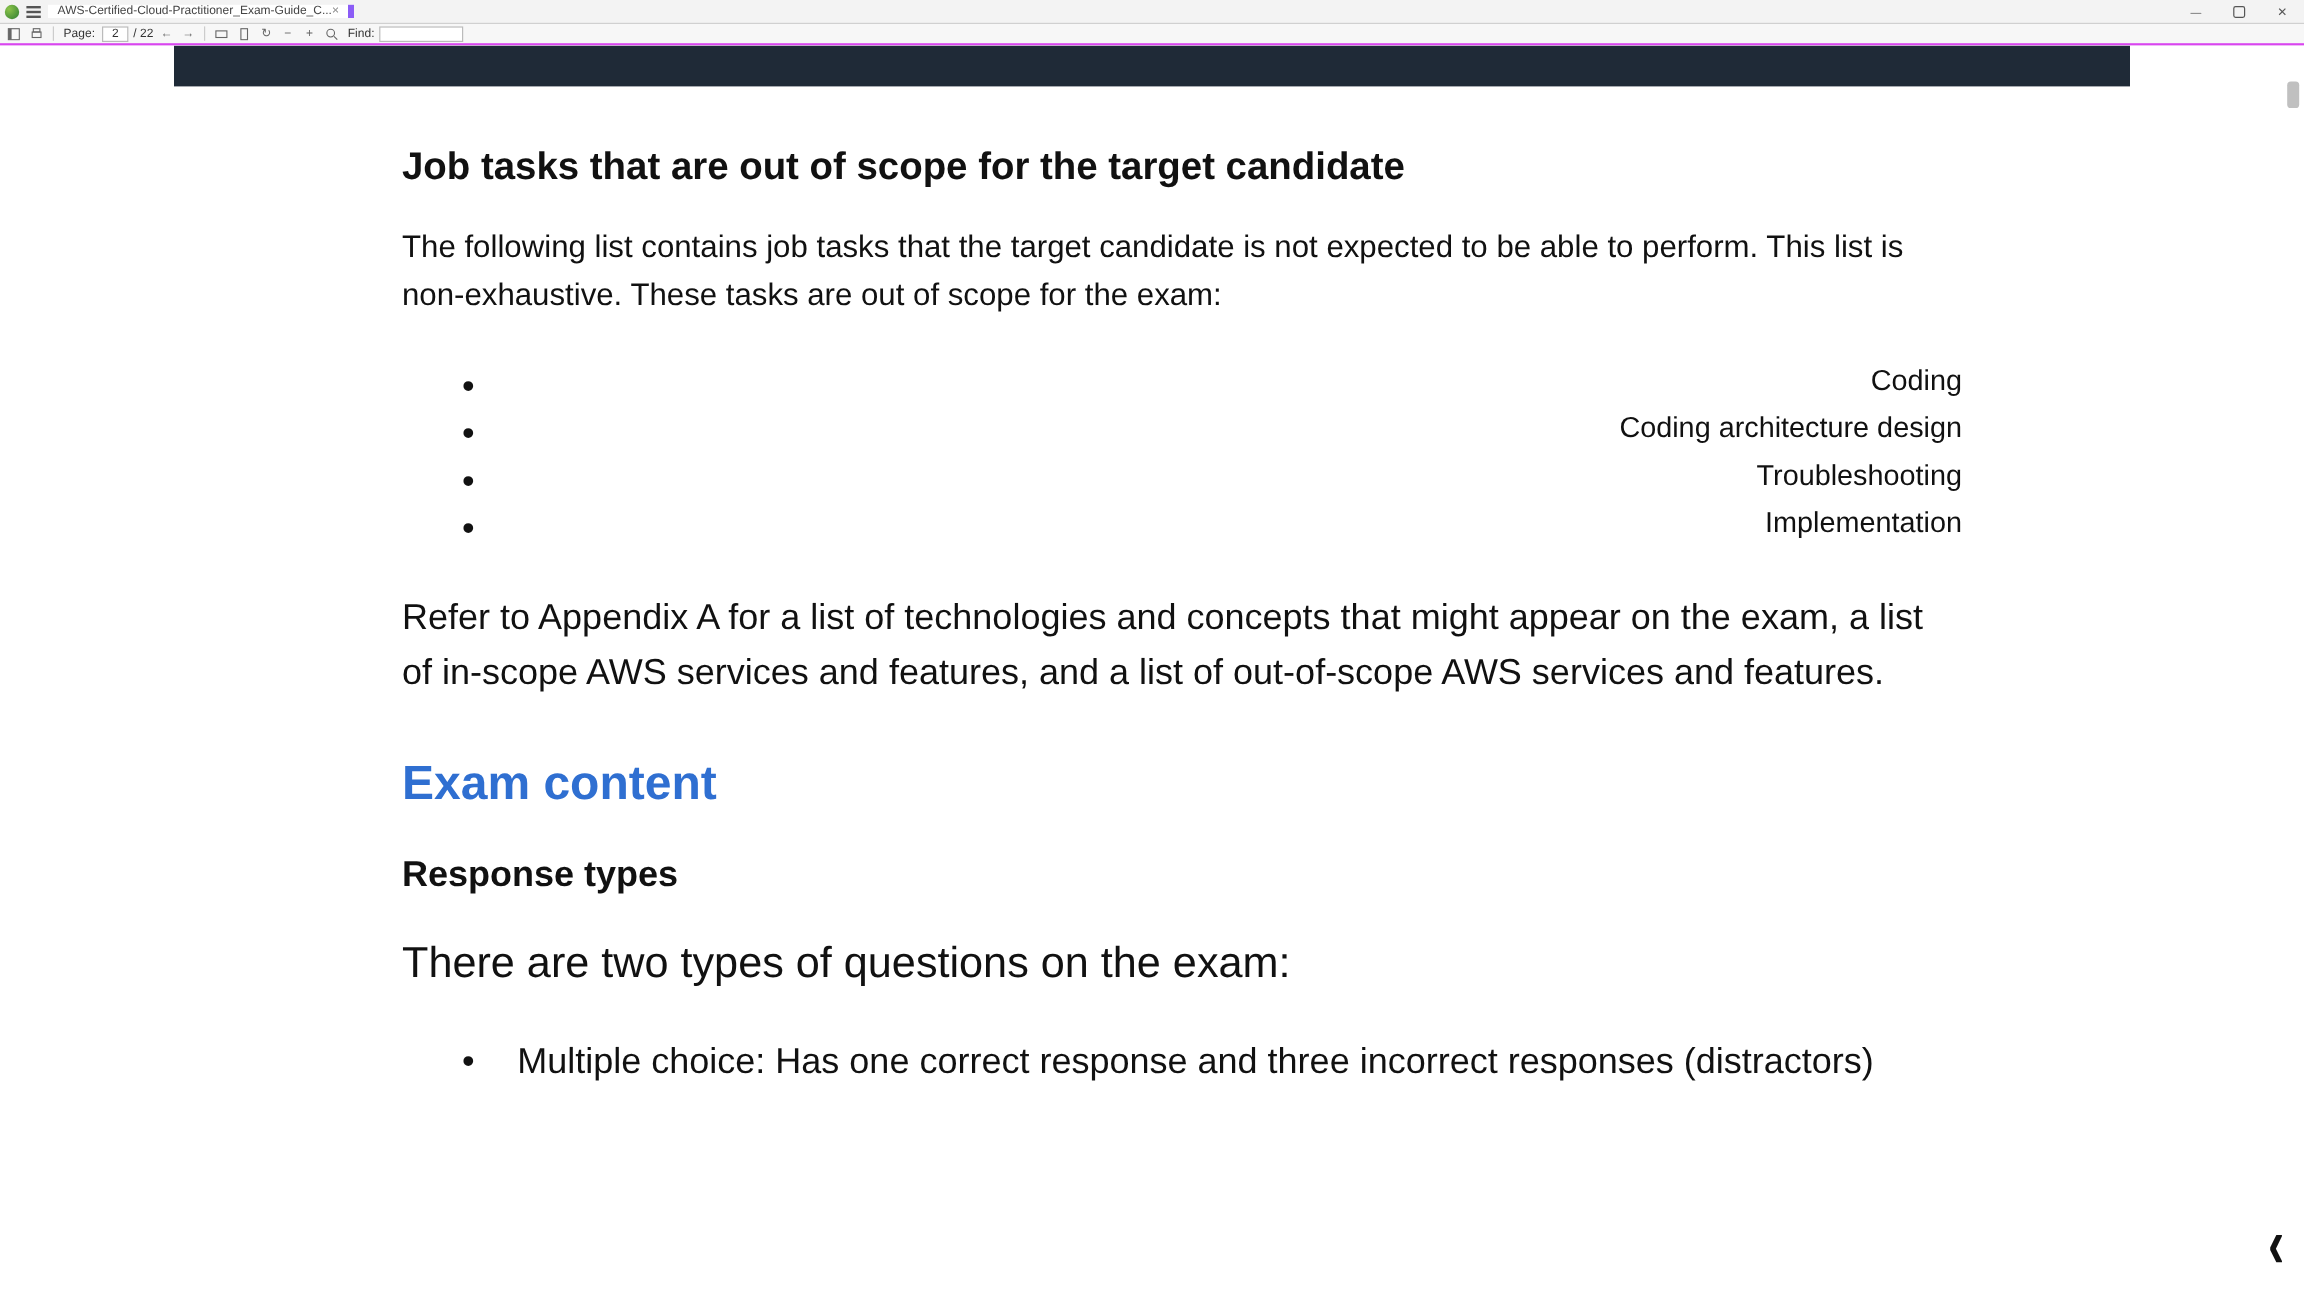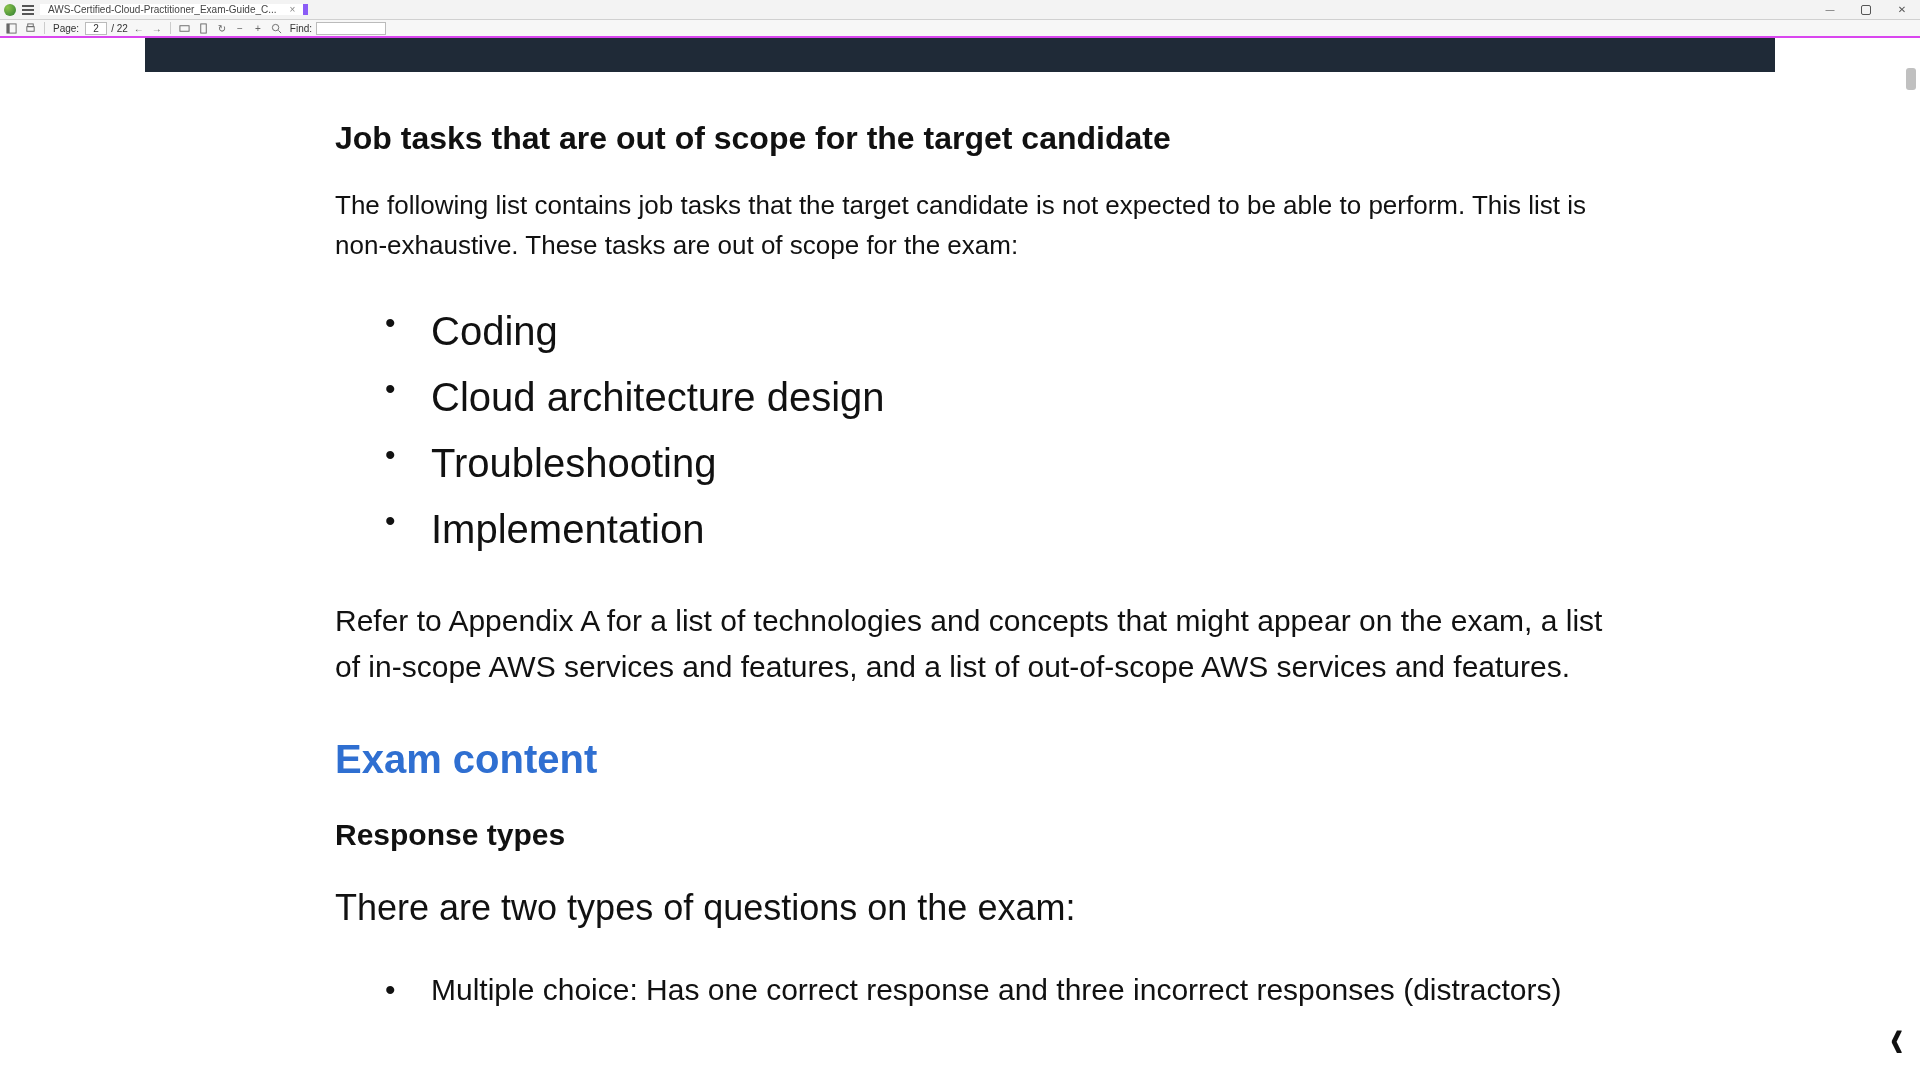--- a/index.html
+++ b/index.html
@@ -16,21 +16,21 @@
     user-select: none;
   }
   .titlebar .tb-left { display: flex; align-items: center; gap: 6px; padding-left: 4px; }
   .titlebar .tb-icon {
     width: 12px; height: 12px; border-radius: 6px;
     background: radial-gradient(circle at 30% 30%, #8bc34a, #2e7d32);
   }
   .titlebar .hamburger { display:flex; flex-direction:column; gap:2px; cursor:pointer; }
   .titlebar .hamburger span { width:12px; height:2px; background:#555; display:block; }
   .titlebar .tab {
-    display:flex; align-items:flex-end; gap:13px;
+    display:flex; align-items:flex-end; gap:0;
     padding: 0 8px; height:100%;
     background:#ffffff;
     border-right:5px solid #8b5cf6;
     font-size: 10px; color:#444;
   }
   .titlebar .tab .close-x { font-size:10px; color:#888; cursor:pointer; }
   .titlebar .window-controls {
     position:absolute; right:0; top:0; height:100%;
     display:flex; align-items:center;
   }
@@ -97,22 +97,22 @@
     color:#111;
   }
   .content h3.scope {
     font-size: 32px; font-weight:700; color:#111; margin-bottom: 28px;
   }
   .content p.lead {
     font-size: 26px; line-height:1.55; color:#111; margin-bottom: 32px;
   }
   .content ul.out { list-style:none; margin: 0 0 36px 50px; }
   .content ul.out li {
-    font-size:40px; line-height:1.65; color:#111;
-    position:relative; padding-left:46px;
+    font-size:24px; line-height:1.65; color:#111;
+    position:relative; padding-left:46px;text-align:right;
   }
   .content ul.out li::before {
     content:"•"; position:absolute; left:0; top:0; font-size:30px; color:#111;
   }
   .content p.refer {
     font-size:30px; line-height:1.55; color:#111; margin-bottom:46px;
   }
   .content h2.exam {
     font-size:40px; font-weight:700; color:#2f6fd1; margin-bottom:36px;
   }
@@ -217,21 +217,21 @@
 
 <div class="viewer">
   <div class="canvas-wrap">
     <div class="page">
       <div class="dark-strip"></div>
       <div class="content">
         <h3 class="scope">Job tasks that are out of scope for the target candidate</h3>
         <p class="lead">The following list contains job tasks that the target candidate is not expected to be able to perform. This list is non-exhaustive. These tasks are out of scope for the exam:</p>
         <ul class="out">
           <li>Coding</li>
-          <li>Cloud architecture design</li>
+          <li>Coding architecture design</li>
           <li>Troubleshooting</li>
           <li>Implementation</li>
         </ul>
         <p class="refer">Refer to Appendix A for a list of technologies and concepts that might appear on the exam, a list of in-scope AWS services and features, and a list of out-of-scope AWS services and features.</p>
         <h2 class="exam">Exam content</h2>
         <h3 class="resp">Response types</h3>
         <p class="twotypes">There are two types of questions on the exam:</p>
         <ul class="qtypes">
           <li>
             <b>Multiple choice:</b><span> Has one correct response and three incorrect responses (distractors)</span>

